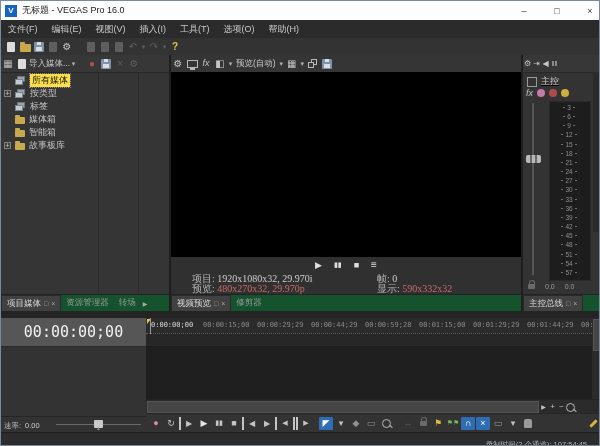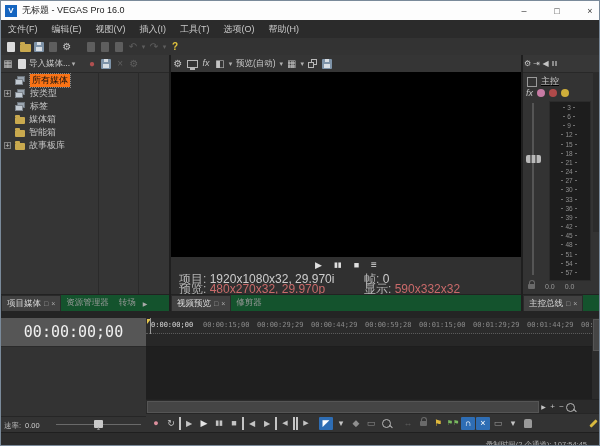--- a/index.html
+++ b/index.html
@@ -43,21 +43,21 @@
   .tab{display:flex;align-items:center;gap:3px;font-size:8.5px;color:#9a9a9a;padding:0 5px;height:15px;white-space:nowrap;}
   .tab.active{background:#414141;color:#dcdcdc;border:1px solid #2a2a2a;border-bottom:none;}
   .tab .tglyph{font-size:7px;color:#aaa;}
   
   .tree-row{position:absolute;display:flex;align-items:center;gap:4px;height:13px;font-size:9px;color:#c6c6c6;}
   .i-media{width:11px;height:9px;position:relative;}
   .i-media::before{content:"";position:absolute;left:2px;top:0;width:8px;height:6px;background:#9aa4ae;border:1px solid #6d757d;box-sizing:border-box;}
   .i-media::after{content:"";position:absolute;left:0;top:3px;width:8px;height:6px;background:#c3cbd3;border:1px solid #7d848c;box-sizing:border-box;}
   .expander{position:absolute;width:7px;height:7px;border:1px solid #808080;background:#3c3c3c;color:#cfcfcf;
     font-size:7px;line-height:6px;text-align:center;box-sizing:border-box;}
-  .sel-label{background:#f97316;color:#111;padding:0 2px;outline:1px dotted #888;font-family:Liberation Serif, serif;}
+  .sel-label{background:#fde047;color:#111;padding:0 2px;outline:1px dotted #888;font-family:Liberation Serif, serif;}
   .col-div{position:absolute;width:1px;background:#2a2a2a;}
   
   .video{background:#000;}
   .transport{display:flex;align-items:center;justify-content:center;gap:12px;color:#e0e0e0;}
   .stat-lab{color:#b5b5b5;}
   .stat-val{color:#cdcdcd;}
   .stat-red{color:#c96a6a;}
   
   .db-col{position:absolute;display:flex;flex-direction:column;justify-content:space-between;}
   .db-row{display:flex;align-items:center;justify-content:center;gap:2px;font-size:6.5px;color:#8f8f8f;height:7px;}
@@ -228,21 +228,21 @@
 
     <div class="abs video" style="left:0;top:17px;width:350px;height:185px;"></div>
 
     <div class="abs transport" style="left:0;top:202px;width:350px;height:15px;">
       <span style="font-size:9px;">▶</span>
       <span style="font-size:7px;">▮▮</span>
       <span style="font-size:9px;">■</span>
       <span style="font-size:10px;">≡</span>
     </div>
 
-    <div class="abs" style="left:8px;top:219px;width:342px;font-size:12px;line-height:10px;">
+    <div class="abs" style="left:21px;top:219px;width:342px;font-size:10px;line-height:10px;font-family:Liberation Serif, serif;">
       <div style="display:flex;">
         <div style="width:185px;">
           <span class="stat-lab">项目:</span>
           <span class="stat-val">1920x1080x32, 29.970i</span>
         </div>
         <div>
           <span class="stat-lab">帧:</span>
           <span class="stat-val">0</span>
         </div>
       </div>

